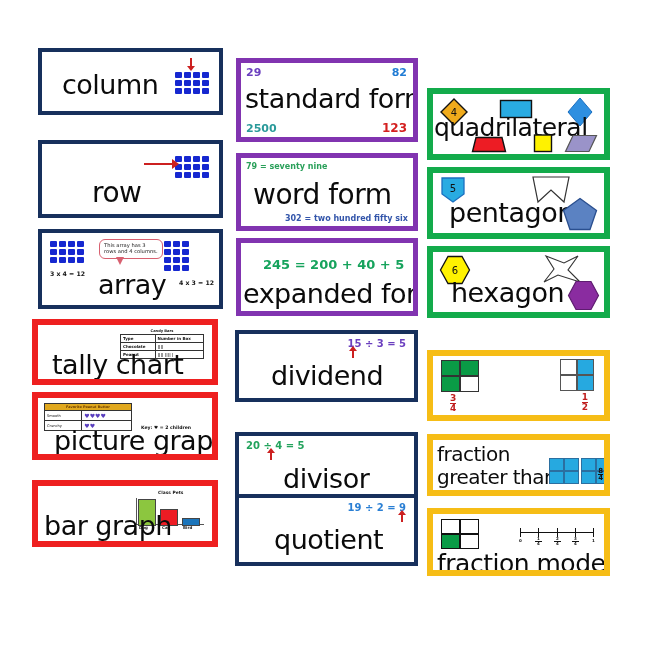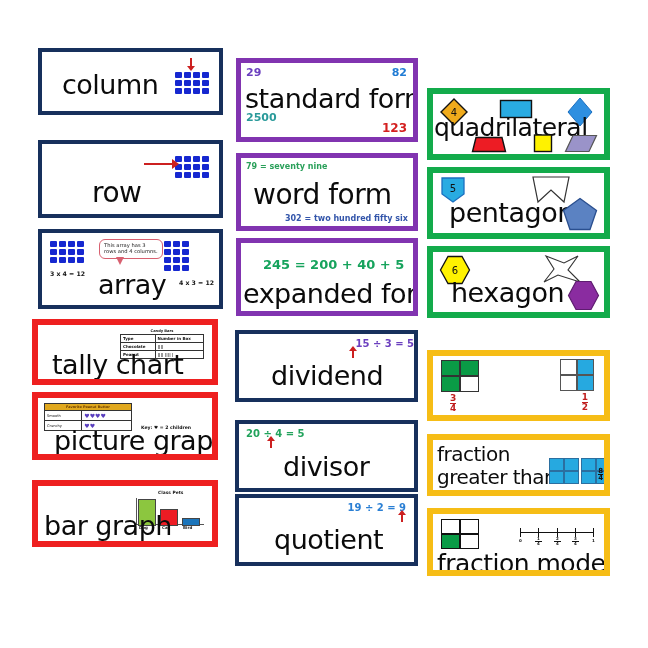--- a/index.html
+++ b/index.html
@@ -222,21 +222,21 @@
       </div>
       <div class="term" style="left:6px;top:24px;font-size:27px;">bar graph</div>
     </div>
   </div>
 
   <div class="card c-purple" style="left:236px;top:58px;width:182px;height:84px;">
     <div class="inner">
       <div class="mini" style="left:5px;top:3px;font-size:11px;color:#6b3fbf;">29</div>
       <div class="mini" style="right:6px;top:3px;font-size:11px;color:#1f7bd4;">82</div>
       <div class="term" style="left:4px;top:20px;font-size:27px;">standard form</div>
-      <div class="mini" style="left:5px;bottom:13px;font-size:11px;color:#2a9a9a;">2500</div>
+      <div class="mini" style="left:5px;bottom:2px;font-size:11px;color:#2a9a9a;">2500</div>
       <div class="mini" style="right:6px;bottom:2px;font-size:12px;color:#d42020;">123</div>
     </div>
   </div>
 
   <div class="card c-purple" style="left:236px;top:153px;width:182px;height:78px;">
     <div class="inner">
       <div class="mini" style="left:5px;top:4px;font-size:8px;color:#2aa05a;">79 = seventy nine</div>
       <div class="term" style="left:12px;top:20px;font-size:28px;">word form</div>
       <div class="mini" style="right:5px;bottom:3px;font-size:8px;color:#3355aa;">302 = two hundred fifty six</div>
     </div>
@@ -244,28 +244,28 @@
 
   <div class="card c-purple" style="left:236px;top:238px;width:182px;height:78px;">
     <div class="inner">
       <div class="mini" style="left:22px;top:14px;font-size:13px;color:#16a35c;">245 = 200 + 40 + 5</div>
       <div class="term" style="left:2px;top:35px;font-size:27px;">expanded form</div>
     </div>
   </div>
 
   <div class="card c-navy" style="left:235px;top:330px;width:183px;height:72px;">
     <div class="inner">
-      <div class="mini" style="right:0;top:4px;font-size:10px;color:#6b3fbf;">15 ÷ 3 = 5</div>
+      <div class="mini" style="right:8px;top:4px;font-size:10px;color:#6b3fbf;">15 ÷ 3 = 5</div>
       <div style="position:absolute;right:60px;top:16px;width:2px;height:8px;background:#cc2020;"></div>
       <div style="position:absolute;right:57px;top:12px;width:0;height:0;border-left:4px solid transparent;border-right:4px solid transparent;border-bottom:5px solid #cc2020;"></div>
       <div class="term" style="left:32px;top:26px;font-size:27px;">dividend</div>
     </div>
   </div>
 
-  <div class="card c-navy" style="left:235px;top:420px;width:183px;height:72px;">
+  <div class="card c-navy" style="left:235px;top:432px;width:183px;height:72px;">
     <div class="inner">
       <div class="mini" style="left:7px;top:4px;font-size:10px;color:#22a35c;">20 ÷ 4 = 5</div>
       <div style="position:absolute;left:31px;top:16px;width:2px;height:8px;background:#cc2020;"></div>
       <div style="position:absolute;left:28px;top:12px;width:0;height:0;border-left:4px solid transparent;border-right:4px solid transparent;border-bottom:5px solid #cc2020;"></div>
       <div class="term" style="left:44px;top:27px;font-size:27px;">divisor</div>
     </div>
   </div>
 
   <div class="card c-navy" style="left:235px;top:494px;width:183px;height:72px;">
     <div class="inner">

